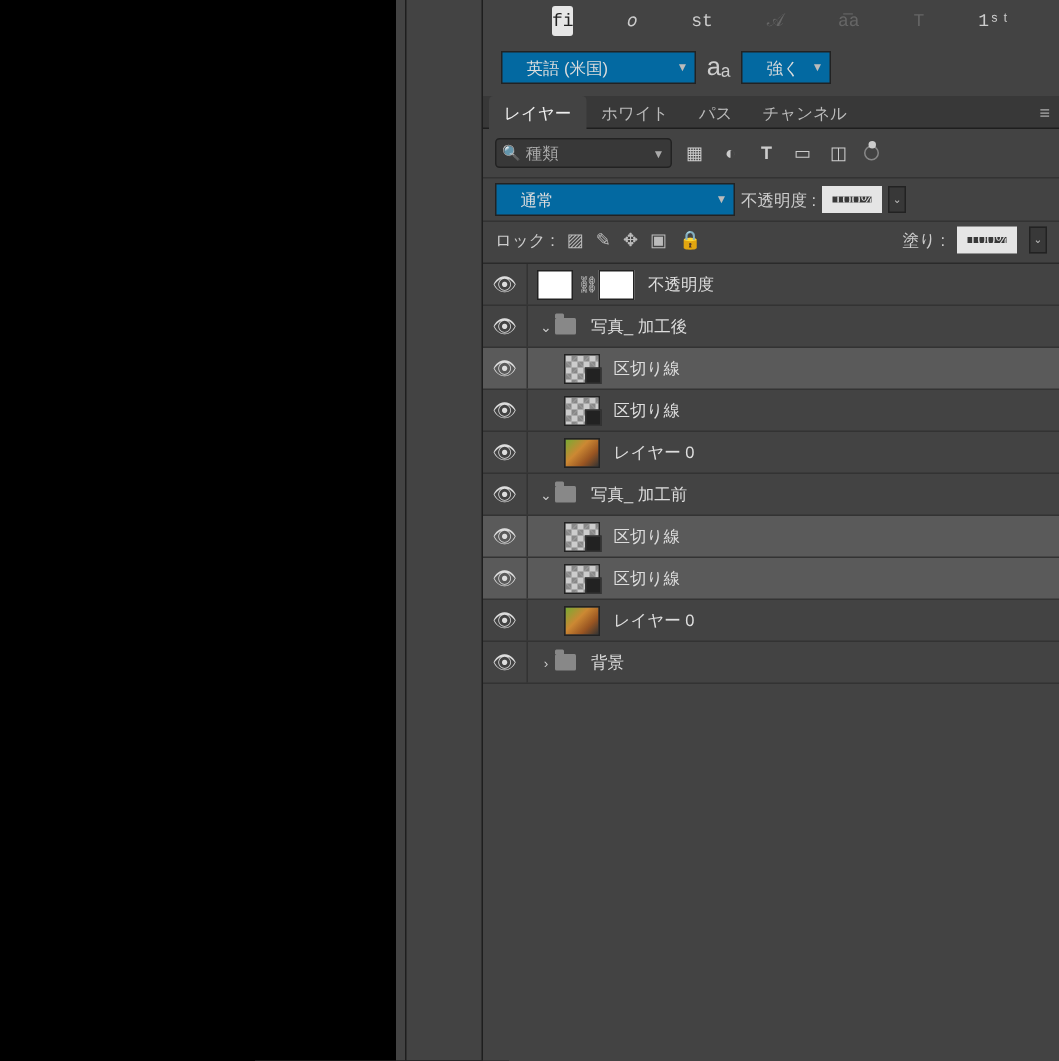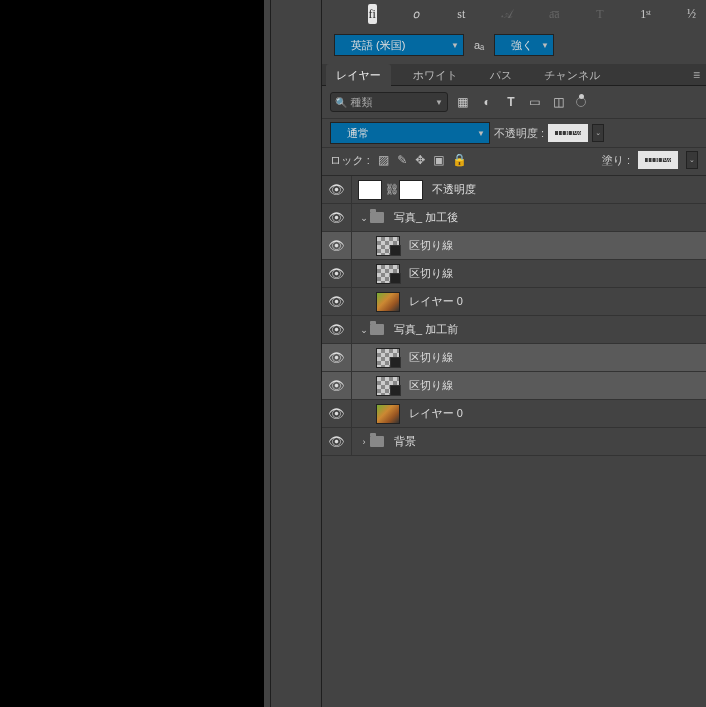--- a/index.html
+++ b/index.html
@@ -3,30 +3,30 @@
 <meta charset="utf-8">
 <style>
 * { margin: 0; padding: 0; box-sizing: border-box; font-family: "Hiragino Kaku Gothic Pro", "Meiryo", sans-serif; }
 body { background: #000; width: 706px; height: 707px; overflow: hidden; position: relative; }
 .col-left { position: absolute; left: 0; top: 0; width: 264px; height: 100%; background: #000; }
 .col-mid { position: absolute; left: 264px; top: 0; width: 20px; height: 100%; background: #434343; }
 .col-mid::after { content: ""; position: absolute; left: 6px; top: 0; width: 1px; height: 100%; background: #1e1e1e; }
 .col-right { position: absolute; left: 284px; top: 0; width: 38px; height: 100%; background: #434343; border-right: 1px solid #1e1e1e; }
 .panel { position: absolute; left: 322px; top: 0; right: 0; height: 100%; background: #434343; color: #ddd; font-size: 11px; }
 .ot-row { display: flex; align-items: center; gap: 8px; padding: 4px 10px 6px 18px; }
-.ot-btn { width: 22px; height: 20px; display: flex; align-items: center; justify-content: center; color: #ccc; font-size: 12px; font-family: Liberation Serif, serif; cursor: pointer; margin-left: 28px; }
+.ot-btn { width: 22px; height: 20px; display: flex; align-items: center; justify-content: center; color: #ccc; font-size: 12px; font-family: Liberation Mono, monospace; cursor: pointer; margin-left: 28px; }
 .ot-btn.active { background: #e6e6e6; color: #222; border-radius: 2px; }
 .ot-btn.dim { color: #666; }
 .lang-row { display: flex; align-items: center; gap: 6px; padding: 4px 10px 8px 12px; }
 .select { background: #0369a1; border: 1px solid #222; color: #ddd; height: 22px; display: flex; align-items: center; padding: 0 16px; position: relative; font-size: 11px; }
 .select .arrow { position: absolute; right: 4px; top: 50%; transform: translateY(-50%); font-size: 8px; color: #bbb; }
 .lang-sel { width: 130px; }
-.aa-icon { width: 18px; text-align: center; color: #ccc; font-size: 11px; }
+.aa-icon { width: 18px; text-align: center; color: #ccc; font-size: 17px; }
 .str-sel { width: 60px; }
-.tabs { display: flex; align-items: center; border-bottom: 1px solid #1e1e1e; height: 22px; padding-left: 4px; gap: 12px; position: relative; background:#383838; }
+.tabs { display: flex; align-items: center; border-bottom: 1px solid #1e1e1e; height: 22px; padding-left: 4px; gap: 0; position: relative; background:#383838; }
 .tab { padding: 4px 10px 3px; color: #bbb; cursor: pointer; font-size: 11px; }
 .tab.active { background: #434343; color: #eee; border-top-left-radius: 3px; border-top-right-radius: 3px; }
 .tabs .menu-icon { position: absolute; right: 6px; top: 4px; color: #aaa; font-size: 12px; cursor: pointer; }
 .filter-row { display: flex; align-items: center; gap: 8px; padding: 6px 8px; border-bottom: 1px solid #333; }
 .search { flex: 0 0 118px; background: #383838; border: 1px solid #222; height: 20px; display: flex; align-items: center; color: #aaa; border-radius: 3px; padding: 0 6px 0 4px; position:relative;}
 .search .mag { font-size: 10px; margin-right: 3px; }
 .search .arrow { position:absolute; right:4px; font-size:8px; }
 .ficons { display: flex; gap: 10px; align-items: center; color: #ccc; }
 .ficon { width: 14px; height: 14px; display: flex; align-items: center; justify-content: center; font-size: 12px; cursor: pointer; }
 .dot { width: 10px; height: 10px; border: 1px solid #888; border-radius: 50%; position: relative; }

